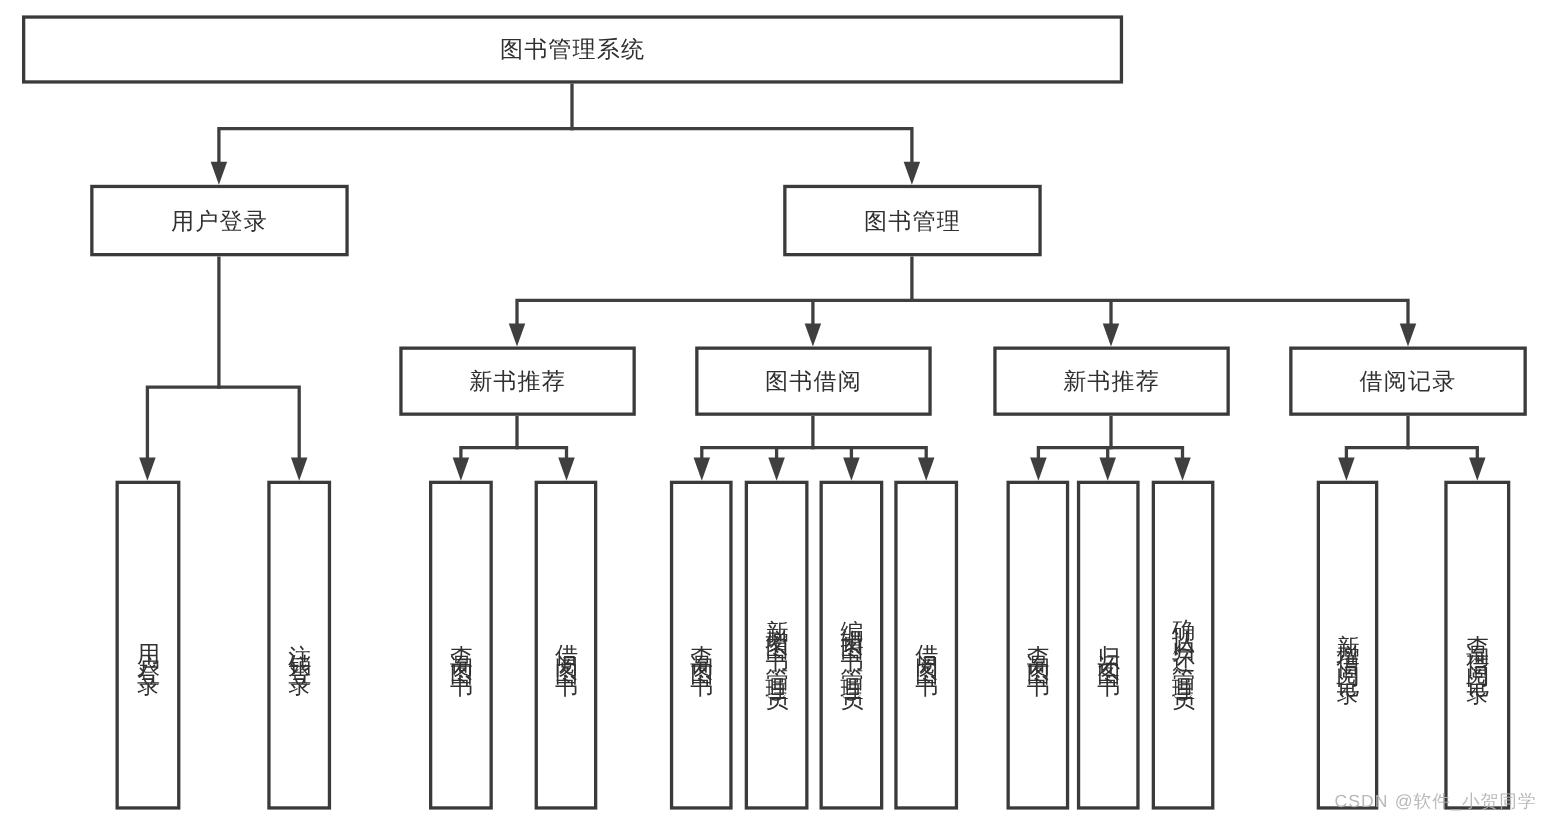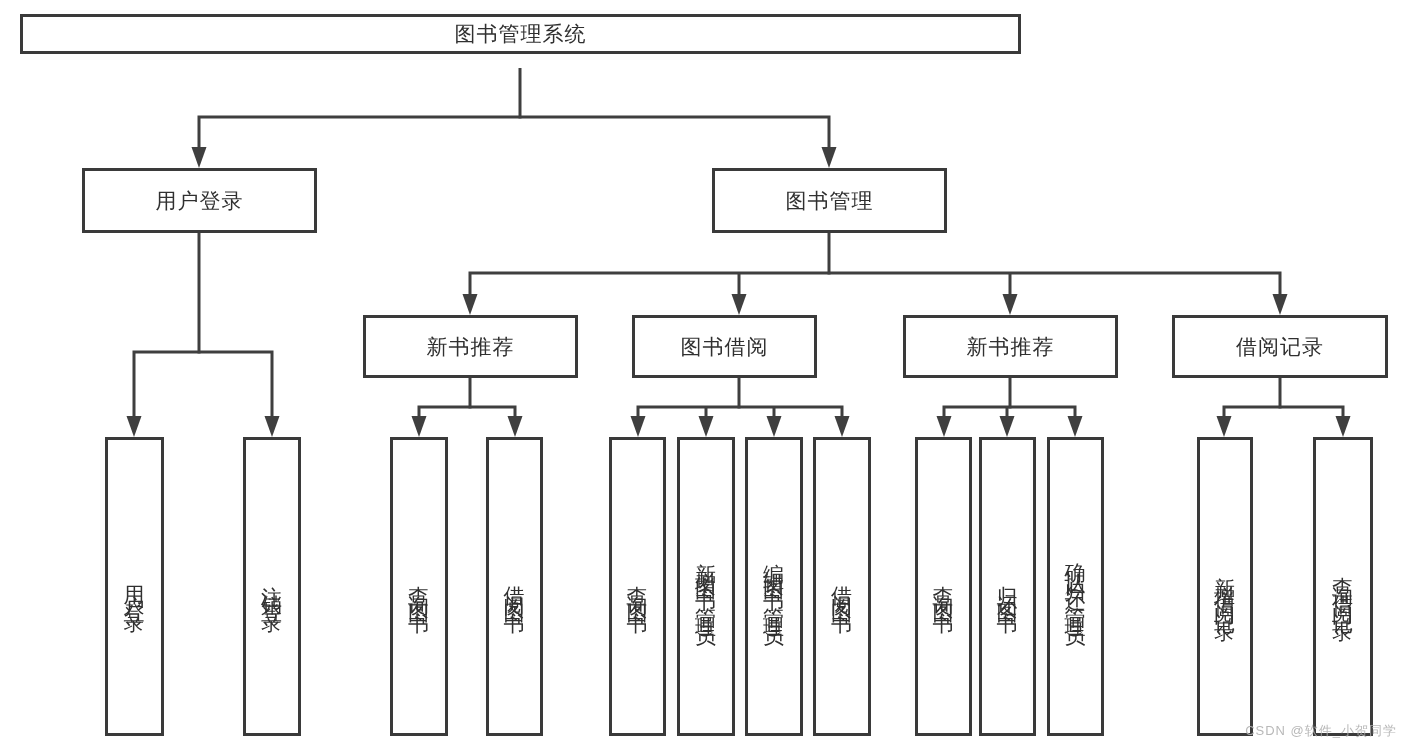--- a/index.html
+++ b/index.html
@@ -13,21 +13,21 @@
     border:3px solid #3a3a3a;color:#303030;
     display:flex;align-items:center;justify-content:center;
     z-index:2;font-size:21px;letter-spacing:1px;white-space:nowrap;
   }
   .leaf{
     writing-mode:vertical-rl;text-orientation:mixed;
     letter-spacing:9px;line-height:1;white-space:normal;
   }
   .watermark{
     position:absolute;right:8px;bottom:7px;z-index:3;
-    font-size:13px;color:#b1b1b1;letter-spacing:1px;opacity:.9;
+    font-size:16px;color:#b1b1b1;letter-spacing:1px;opacity:.9;
     pointer-events:none;
   }
 </style>
 </head>
 <body>
 
 <div class="stage">
 
   <svg id="connectors" viewBox="0 0 1405 747" xmlns="http://www.w3.org/2000/svg">
       <path d="M520,68 V118.5" fill="none" stroke="#3f3f3f" stroke-width="3"></path>
@@ -63,27 +63,27 @@
       <path d="M698.5,416 L713.5,416 L706,437 Z" fill="#3f3f3f"></path>
       <path d="M766.5,416 L781.5,416 L774,437 Z" fill="#3f3f3f"></path>
       <path d="M834.5,416 L849.5,416 L842,437 Z" fill="#3f3f3f"></path>
       <path d="M936.5,416 L951.5,416 L944,437 Z" fill="#3f3f3f"></path>
       <path d="M999.5,416 L1014.5,416 L1007,437 Z" fill="#3f3f3f"></path>
       <path d="M1067.5,416 L1082.5,416 L1075,437 Z" fill="#3f3f3f"></path>
       <path d="M1216.5,416 L1231.5,416 L1224,437 Z" fill="#3f3f3f"></path>
       <path d="M1335.5,416 L1350.5,416 L1343,437 Z" fill="#3f3f3f"></path>
     </svg>
 
-  <div class="box" style="left:20px;top:14px;width:1001px;height:40px">图书管理系统</div>
+  <div class="box" style="left:20px;top:14px;width:1001px;height:62px">图书管理系统</div>
 
   <div class="box" style="left:82px;top:168px;width:235px;height:65px">用户登录</div>
   <div class="box" style="left:363px;top:315px;width:215px;height:63px">新书推荐</div>
 
   <div class="box" style="left:712px;top:168px;width:235px;height:65px">图书管理</div>
-  <div class="box" style="left:632px;top:315px;width:185px;height:63px">图书借阅</div>
+  <div class="box" style="left:632px;top:315px;width:215px;height:63px">图书借阅</div>
   <div class="box" style="left:903px;top:315px;width:215px;height:63px">新书推荐</div>
   <div class="box" style="left:1172px;top:315px;width:216px;height:63px">借阅记录</div>
 
   <div class="box leaf" style="left:105px;top:437px;width:59px;height:299px">用户登录</div>
   <div class="box leaf" style="left:243px;top:437px;width:58px;height:299px">注销登录</div>
 
   <div class="box leaf" style="left:390px;top:437px;width:58px;height:299px">查询图书</div>
   <div class="box leaf" style="left:486px;top:437px;width:57px;height:299px">借阅图书</div>
 
   <div class="box leaf" style="left:609px;top:437px;width:57px;height:299px">查询图书</div>

